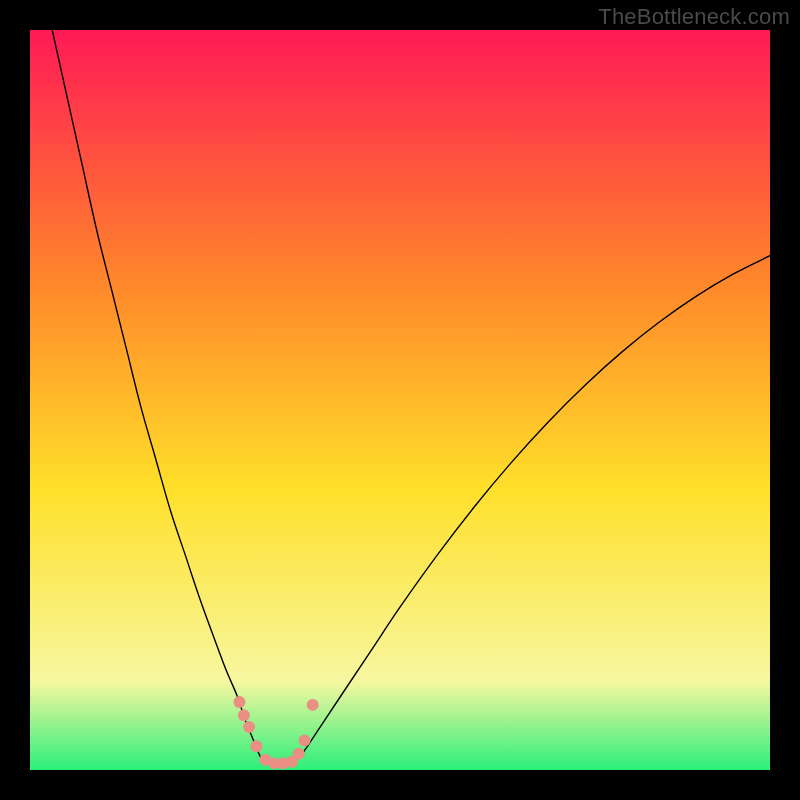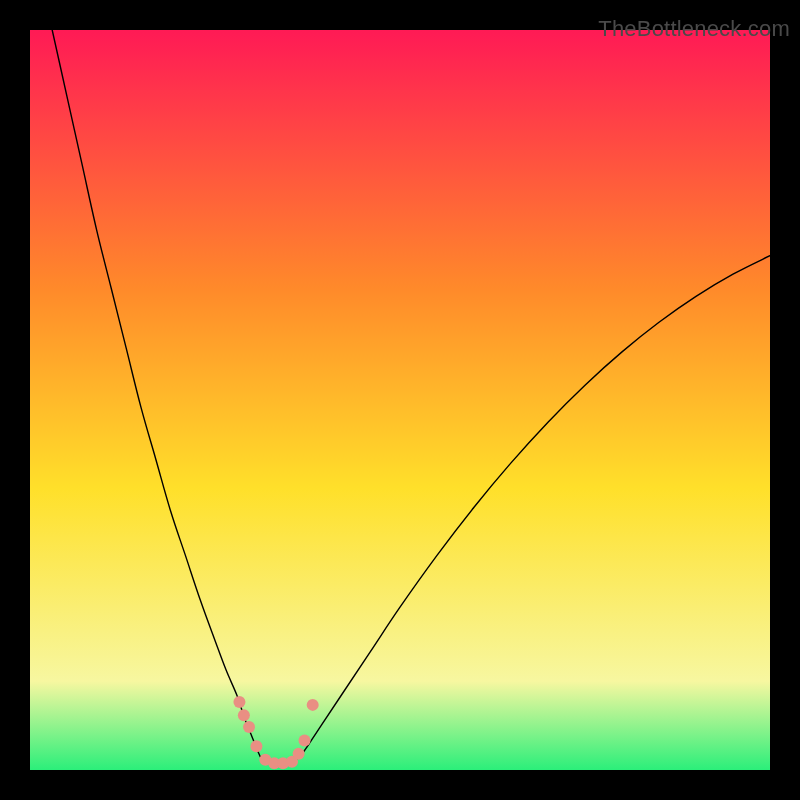--- a/index.html
+++ b/index.html
@@ -12,21 +12,21 @@
     overflow: hidden;
   }
   .frame {
     position: relative;
     width: 800px;
     height: 800px;
     background: #000;
   }
   .watermark {
     position: absolute;
-    top: 16px;
+    top: 4px;
     right: 10px;
     color: #4a4a4a;
     font-size: 22px;
     font-weight: 500;
     letter-spacing: 0.2px;
     z-index: 10;
   }
   .plot-area {
     position: absolute;
     left: 30px;

